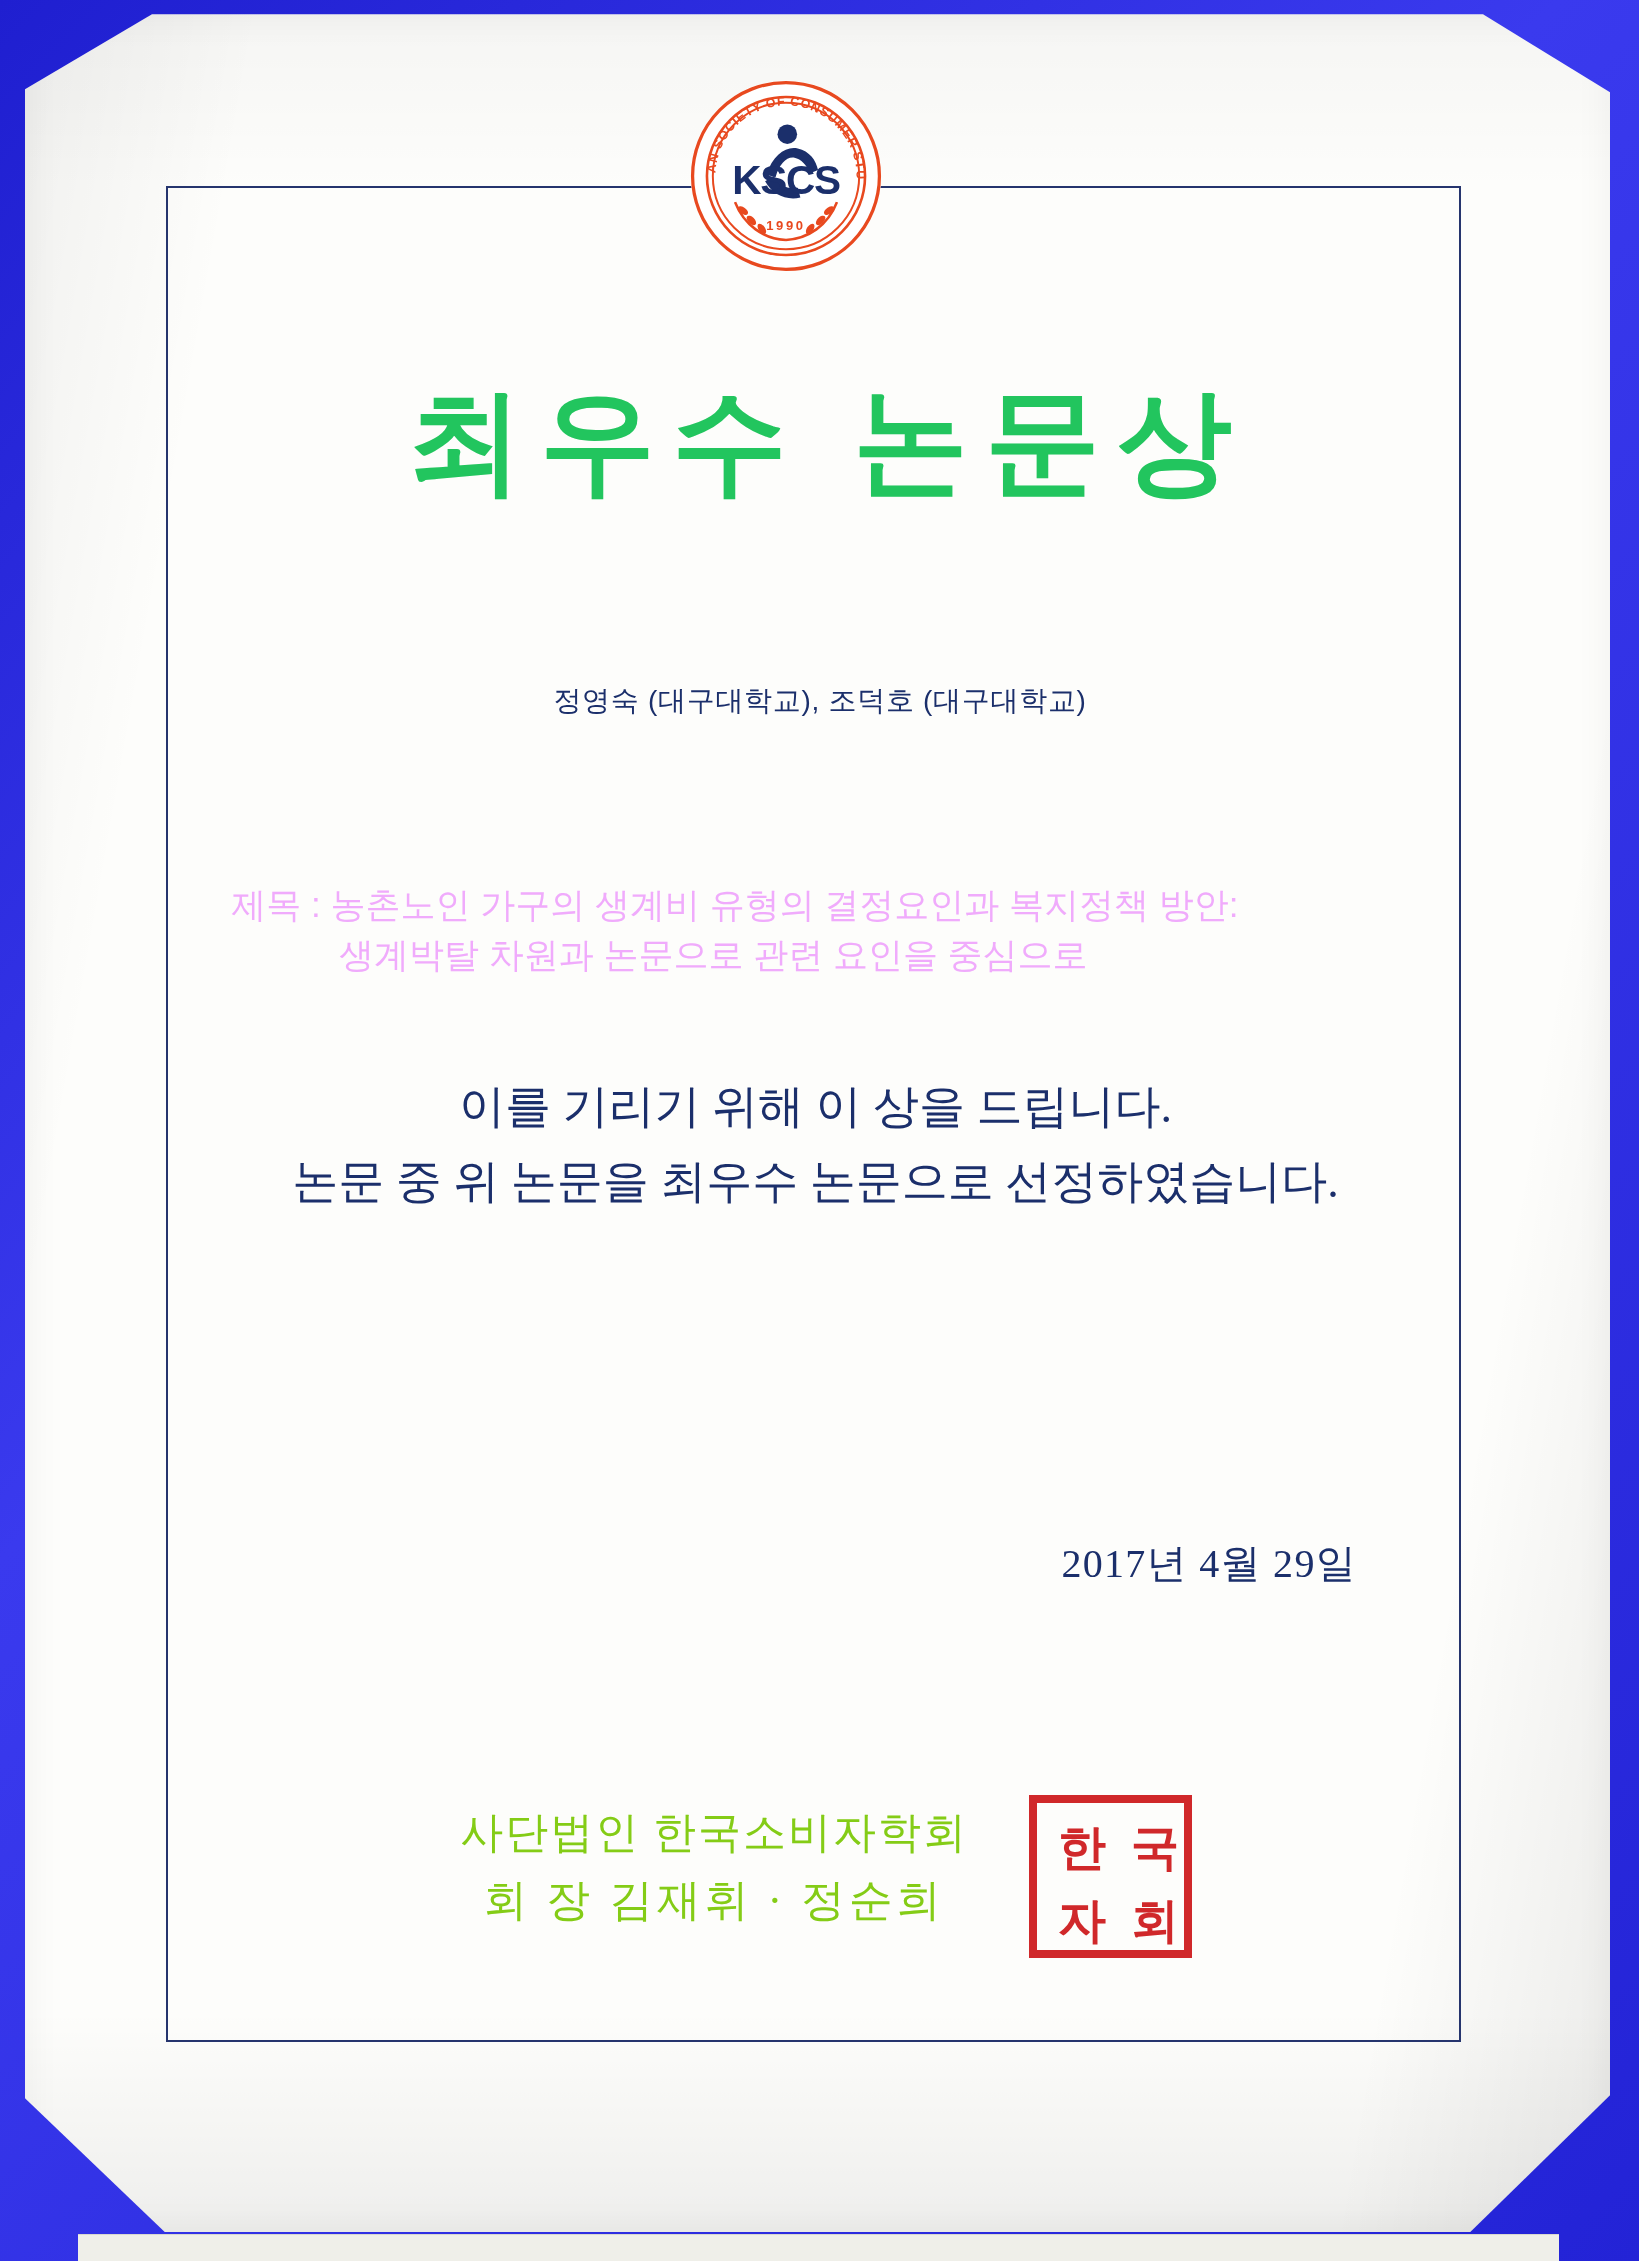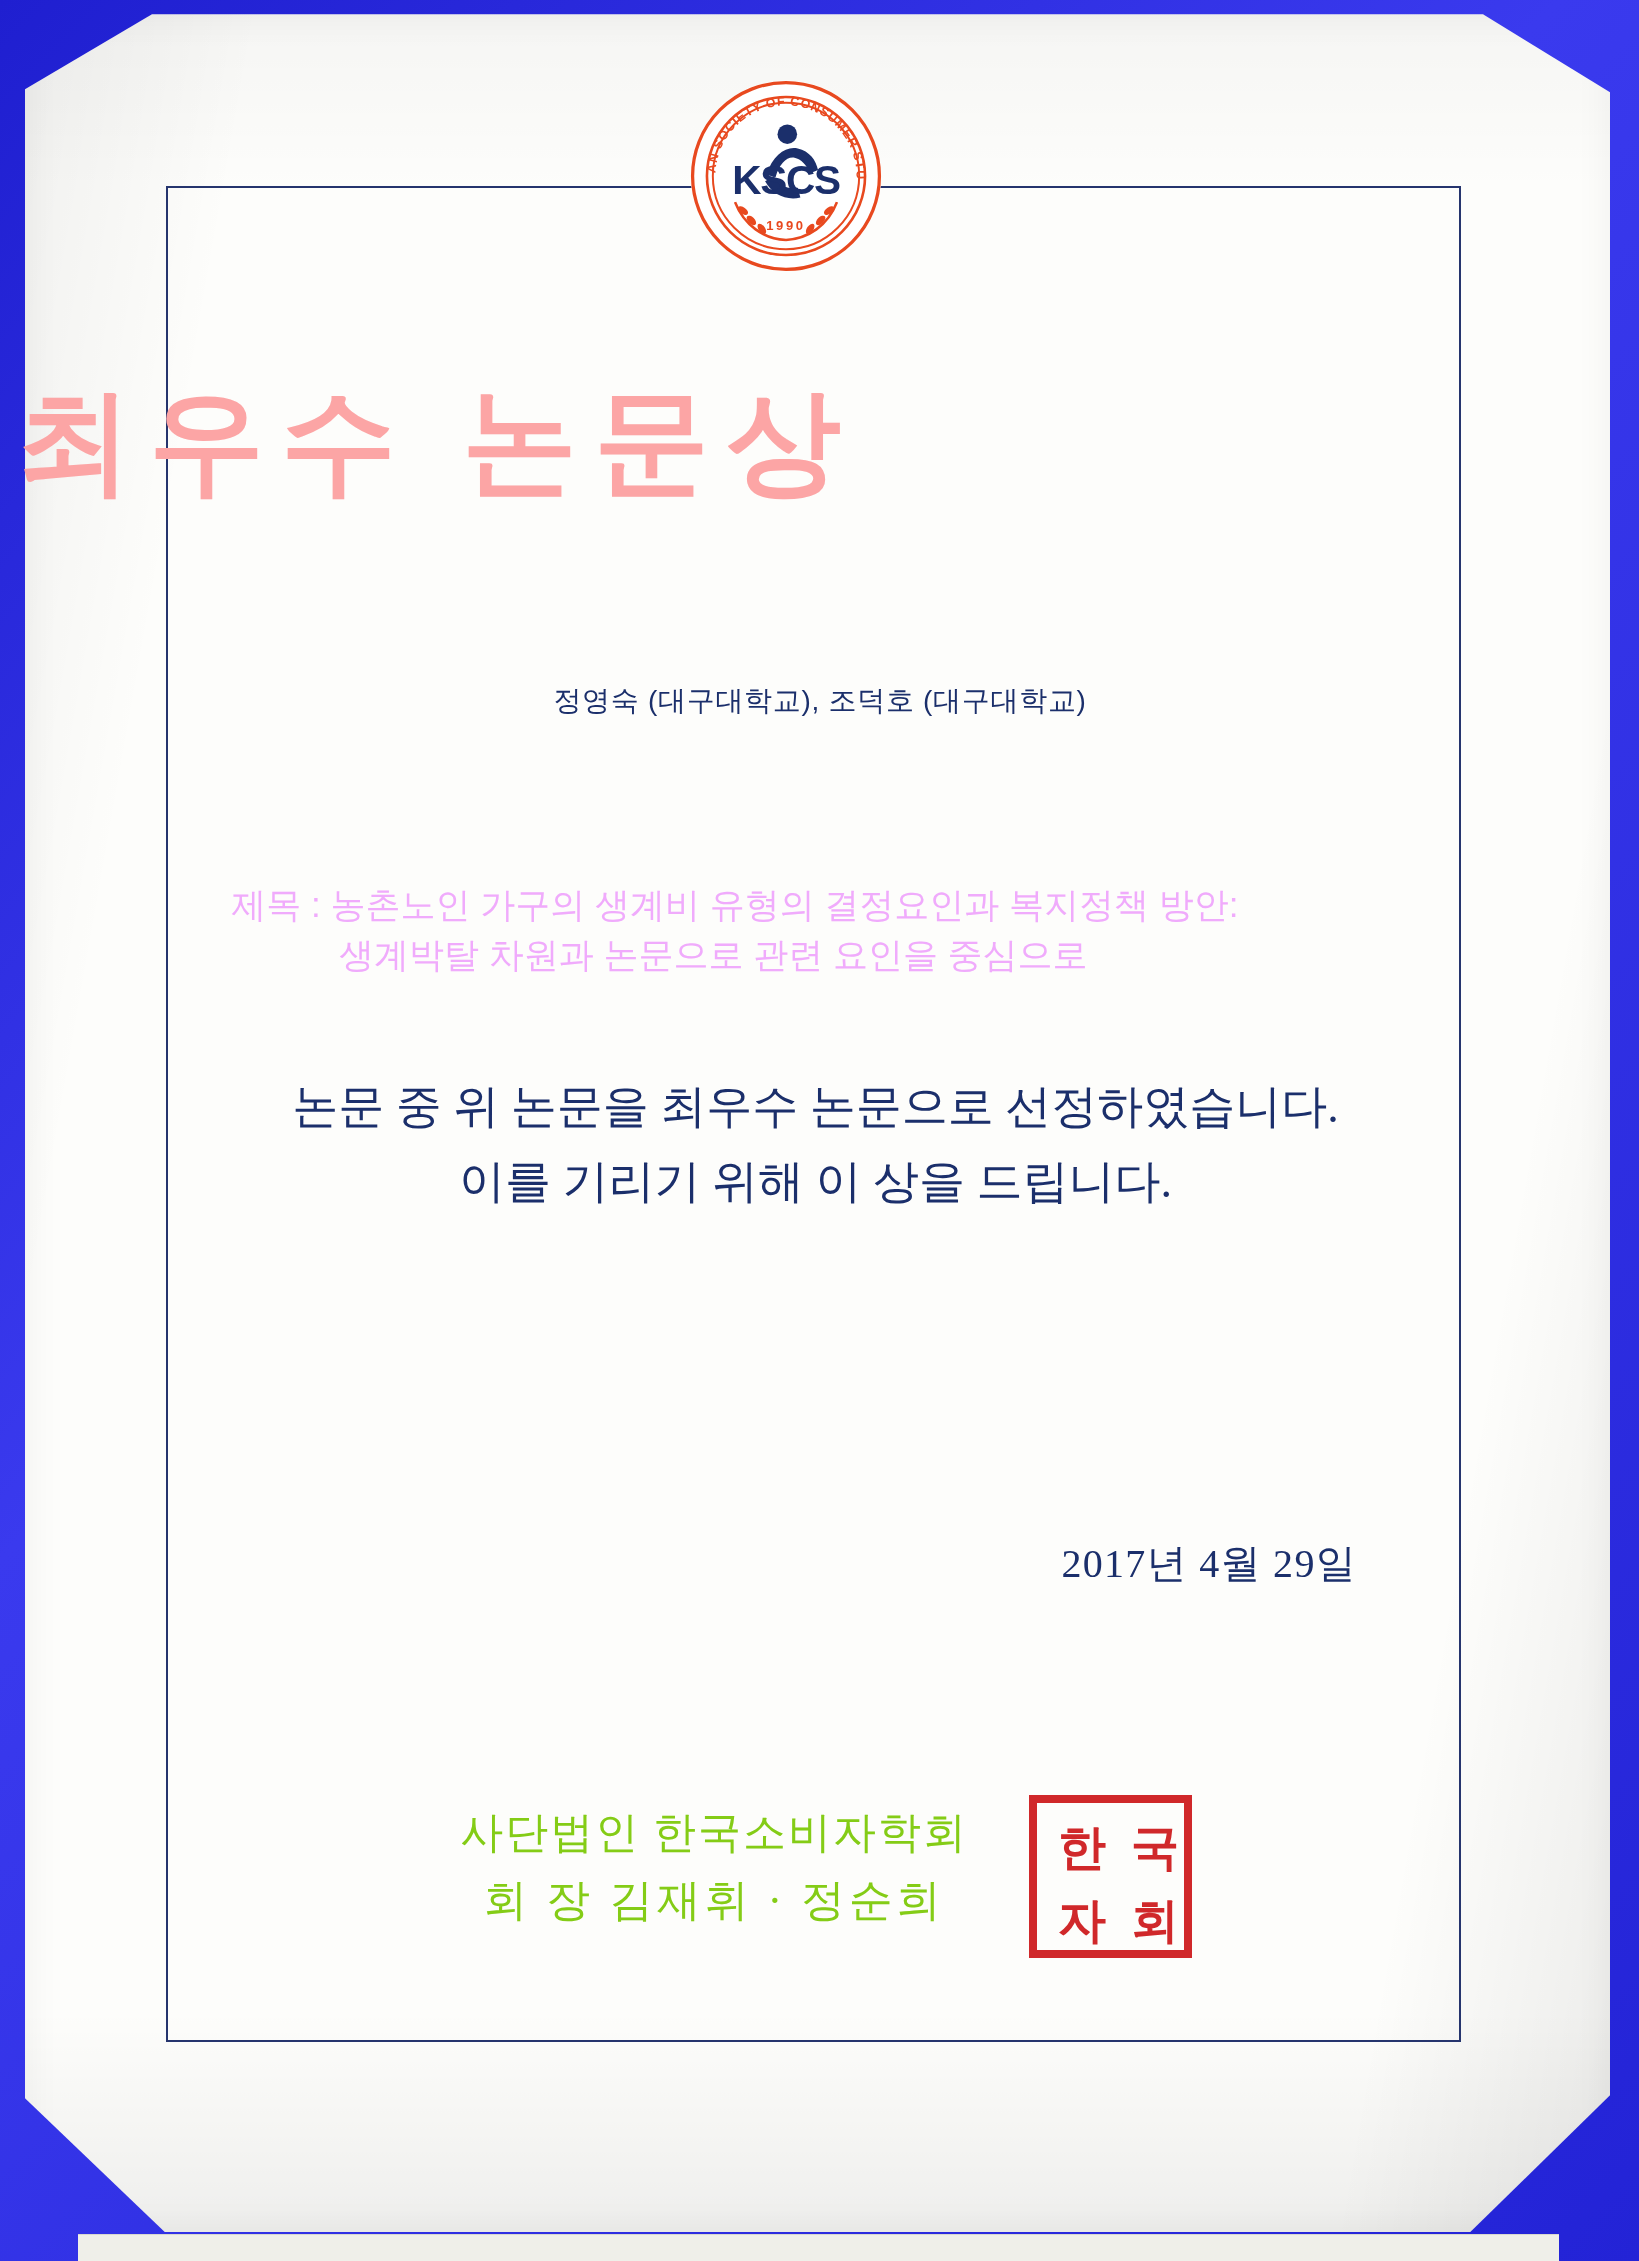--- a/index.html
+++ b/index.html
@@ -85,21 +85,22 @@
     width: 196px;
     height: 196px;
   }
 
   
   .award-title {
     position: absolute;
     left: 0;
     top: 378px;
     width: 1640px;
-    color: #fca5a5;
+    text-align: center;
+    color: #22c55e;
     font-family: "Liberation Sans", sans-serif;
     font-weight: bold;
     font-size: 115px;
     letter-spacing: 17px;
     text-indent: 17px;
     line-height: 1.1;
   }
 
   .authors {
     position: absolute;
@@ -264,22 +265,22 @@
   <div class="award-title">최우수 논문상</div>
 
   <div class="authors">정영숙 (대구대학교), 조덕호 (대구대학교)</div>
 
   <div class="paper-title">
     <span class="line1">제목 : 농촌노인 가구의 생계비 유형의 결정요인과 복지정책 방안:</span>
     <span class="line2">생계박탈 차원과 논문으로 관련 요인을 중심으로</span>
   </div>
 
   <div class="body-text">
+    <span>이를 기리기 위해 이 상을 드립니다.</span>
     <span>논문 중 위 논문을 최우수 논문으로 선정하였습니다.</span>
-    <span>이를 기리기 위해 이 상을 드립니다.</span>
   </div>
 
   <div class="date">2017년 4월 29일</div>
 
   <div class="signature">
     <span class="org">사단법인 한국소비자학회</span>
     <span class="pres">회 장  김재휘 · 정순희</span>
   </div>
 
   <div class="seal">

